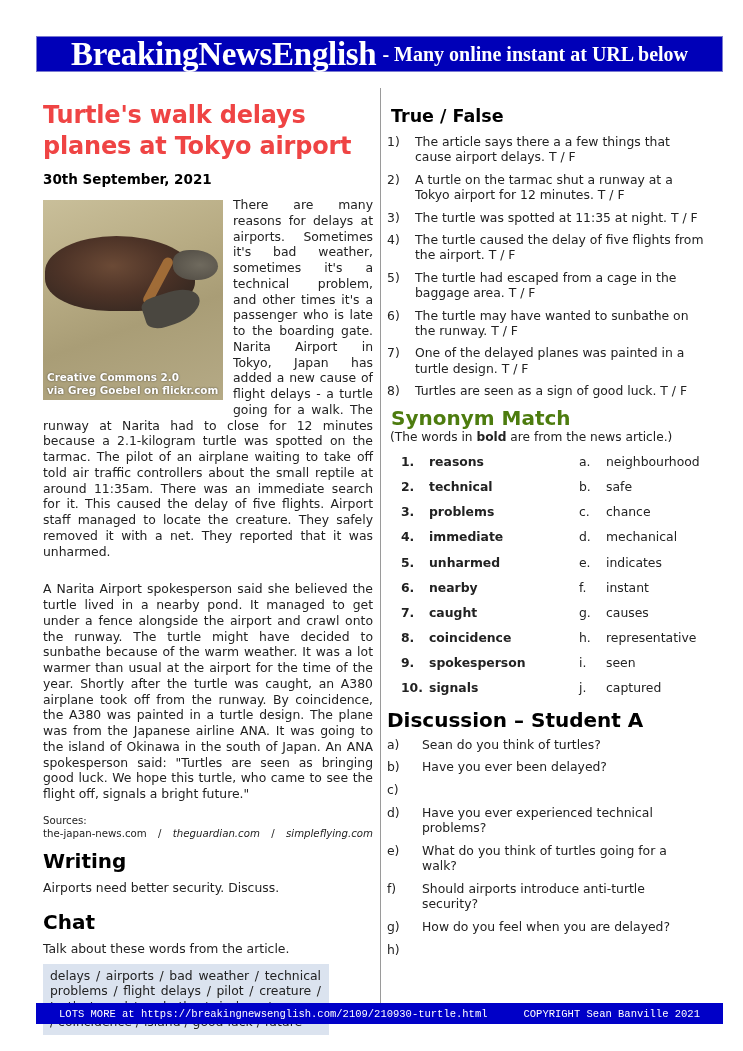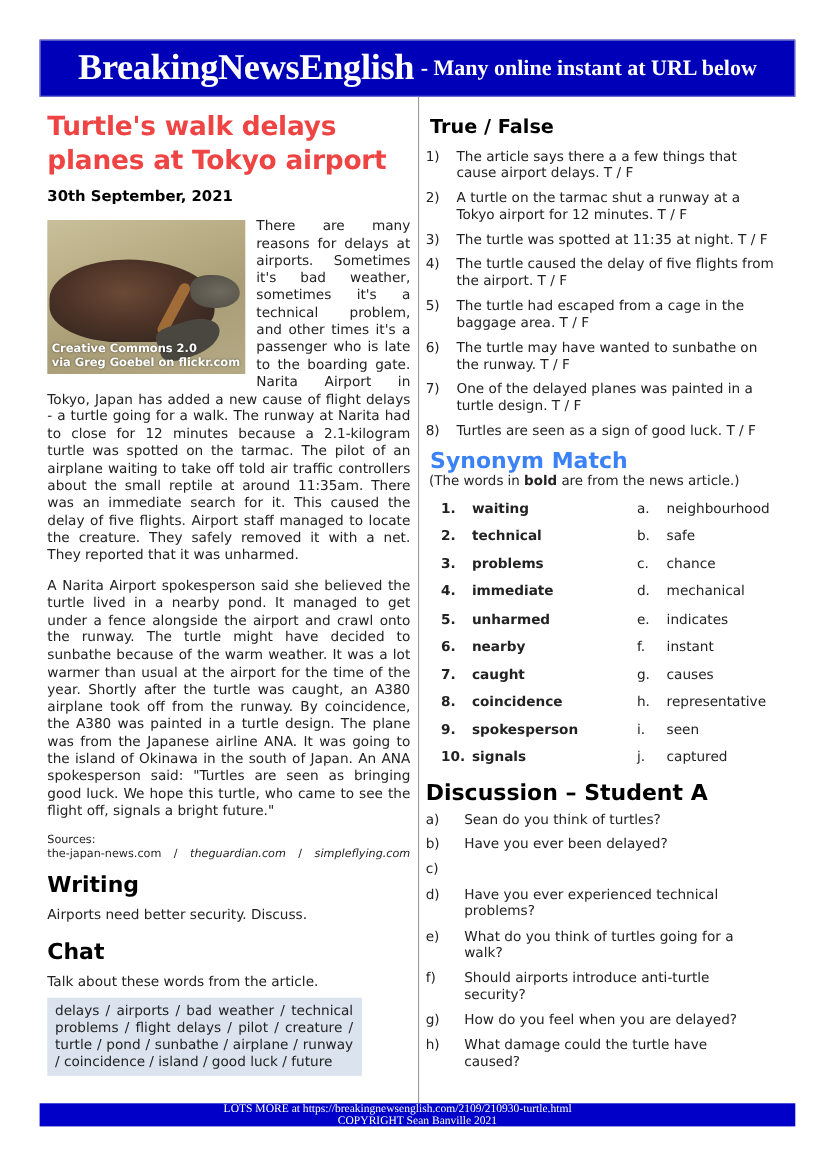--- a/index.html
+++ b/index.html
@@ -1,47 +1,46 @@
 <!DOCTYPE html>
 <html><head>
 <meta charset="utf-8">
 <style>
   * { box-sizing: border-box; margin: 0; padding: 0; }
   html, body { width: 743px; height: 1051px; background: #ffffff; overflow: hidden; }
   body { position: relative; font-family: "DejaVu Sans", "Liberation Sans", sans-serif; color: #222; }
 
   .header {
-    position: absolute; left: 36px; top: 36px; width: 687px; height: 52px;
+    position: absolute; left: 36px; top: 36px; width: 687px; height: 36px;
     background: #0000b8; color: #fff;
     font-family: "Liberation Serif", "DejaVu Serif", serif; font-weight: bold;
     display: flex; align-items: center; justify-content: center; white-space: nowrap;
     border: 1px solid #7a7ad0;
   }
   .header .brand { font-size: 33px; letter-spacing: -0.3px; }
   .header .tagline { font-size: 20px; margin-left: 6px; }
 
   .divider { position: absolute; left: 380px; top: 88px; width: 1px; height: 915px; background: #9a9a9a; }
 
   .footer {
     position: absolute; left: 36px; top: 1003px; width: 687px; height: 21px;
     background: #0000c8; color: #fff; font-size: 10.5px;
     display: flex; align-items: center; justify-content: center; white-space: nowrap;
-    font-family: Liberation Serif, serif;
-    flex-direction: column;
+    font-family: Liberation Mono, monospace;
   }
   .footer .url { margin-right: 36px; }
 
   
   .left { position: absolute; left: 43px; top: 100px; width: 330px; }
   .headline { font-size: 24px; font-weight: bold; line-height: 31px; color: #ef4444; letter-spacing: -0.2px; }
   .date { font-size: 13.5px; font-weight: bold; color: #000; margin-top: 9px; }
 
   .article { font-size: 12.4px; line-height: 15.75px; text-align: justify; color: #222; margin-top: 10px; }
   .photo {
-    float: left; width: 180px; height: 140px; margin: 3px 10px 4px 0;
+    float: left; width: 180px; height: 200px; margin: 3px 10px 4px 0;
     position: relative; overflow: hidden;
     background: linear-gradient(160deg, #c9bf9a 0%, #b8ac84 35%, #a99d76 60%, #b5aa86 100%);
   }
   .photo .shell {
     position: absolute; left: 2px; top: 36px; width: 150px; height: 75px;
     border-radius: 50% 55% 40% 45%;
     background: radial-gradient(ellipse at 45% 40%, #6b4a36 0%, #4d3327 45%, #3a2a22 75%, #2e2520 100%);
   }
   .photo .stripe1 { position: absolute; left: 110px; top: 55px; width: 10px; height: 52px; background: #b57a3c; transform: rotate(28deg); border-radius: 5px; opacity: .8; }
   .photo .head {
@@ -49,21 +48,21 @@
     border-radius: 40% 60% 50% 50%; background: radial-gradient(ellipse at 60% 50%, #6f6a5e, #4f4a42);
   }
   .photo .flipper {
     position: absolute; left: 100px; top: 92px; width: 58px; height: 32px;
     border-radius: 30% 60% 70% 40%; background: #4a4740; transform: rotate(-18deg);
   }
   .photo .caption {
     position: absolute; left: 4px; bottom: 3px; color: #fff; font-weight: bold;
     font-size: 10.4px; line-height: 13px; text-shadow: 0 0 2px rgba(0,0,0,.6);
   }
-  .article p + p { margin-top: 12px; }
+  .article p + p { margin-top: 22px; }
 
   .sources { font-size: 10.2px; color: #222; margin-top: 12px; line-height: 13px; }
   .sources .list { display: flex; justify-content: space-between; }
   .sources .list i { font-style: italic; }
 
   .section-title { font-size: 20px; font-weight: bold; color: #000; line-height: 26px; }
   .writing { margin-top: 8px; }
   .writing .body, .chat .body { font-size: 12.4px; margin-top: 6px; }
   .chat { margin-top: 14px; }
   .chat-box {
@@ -72,21 +71,21 @@
   }
 
   
   .right { position: absolute; left: 387px; top: 104px; width: 330px; }
   .tf-title { font-size: 17.5px; font-weight: bold; color: #000; margin-left: 4px; line-height: 24px; }
   .tf-list { list-style: none; margin-top: 6px; }
   .tf-item { display: flex; font-size: 12.4px; line-height: 15.3px; margin-bottom: 7.2px; }
   .tf-item .num { width: 28px; flex: none; }
   .tf-item .txt { flex: 1; padding-right: 8px; }
 
-  .syn-title { font-size: 20px; font-weight: bold; color: #3b82f6; margin-top: 4px; margin-left: 4px; line-height: 24px; }
+  .syn-title { font-size: 20px; font-weight: bold; color: #4d7c0f; margin-top: 4px; margin-left: 4px; line-height: 24px; }
   .syn-sub { font-size: 12.2px; margin-left: 3px; }
   .syn-sub b { font-weight: bold; }
   .syn-table { margin-top: 5px; }
   .syn-row { display: flex; font-size: 12.4px; height: 25.2px; align-items: center; }
   .syn-row .n { width: 28px; margin-left: 14px; font-weight: bold; }
   .syn-row .w { width: 150px; font-weight: bold; }
   .syn-row .l { width: 27px; }
   .syn-row .d { flex: 1; }
 
   .disc-title { font-size: 20px; font-weight: bold; color: #000; margin-top: 6px; line-height: 26px; }
@@ -183,21 +182,21 @@
         <span class="num">8)</span>
         <span class="txt">Turtles are seen as a sign of good luck.  T / F</span>
       </li>
   </ol>
 
   <h2 class="syn-title">Synonym Match</h2>
   <div class="syn-sub"><span>(The words in </span><b>bold</b><span> are from the news article.)</span></div>
   <div class="syn-table">
     <div class="syn-row">
         <span class="n">1.</span>
-        <span class="w">waiting</span>
+        <span class="w">reasons</span>
         <span class="l">a.</span>
         <span class="d">neighbourhood</span>
       </div>
     <div class="syn-row">
         <span class="n">2.</span>
         <span class="w">technical</span>
         <span class="l">b.</span>
         <span class="d">safe</span>
       </div>
     <div class="syn-row">
@@ -274,21 +273,20 @@
     <li class="disc-item">
         <span class="l">f)</span>
         <span class="t">Should airports introduce anti-turtle security?</span>
       </li>
     <li class="disc-item">
         <span class="l">g)</span>
         <span class="t">How do you feel when you are delayed?</span>
       </li>
     <li class="disc-item">
         <span class="l">h)</span>
-        <span class="t">What damage could the turtle have caused?</span>
       </li>
   </ol>
 </div>
 
 <div class="footer">
   <span class="url">LOTS MORE at https://breakingnewsenglish.com/2109/210930-turtle.html</span>
   <span>COPYRIGHT Sean Banville 2021</span>
 </div>
 
 </body></html>

